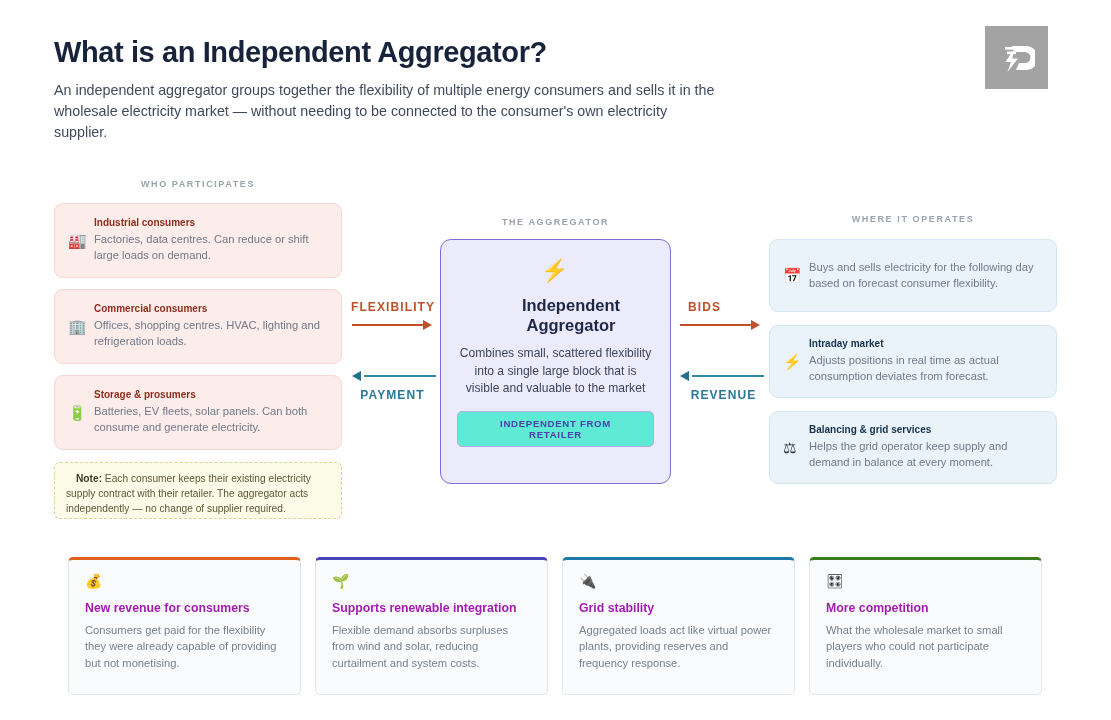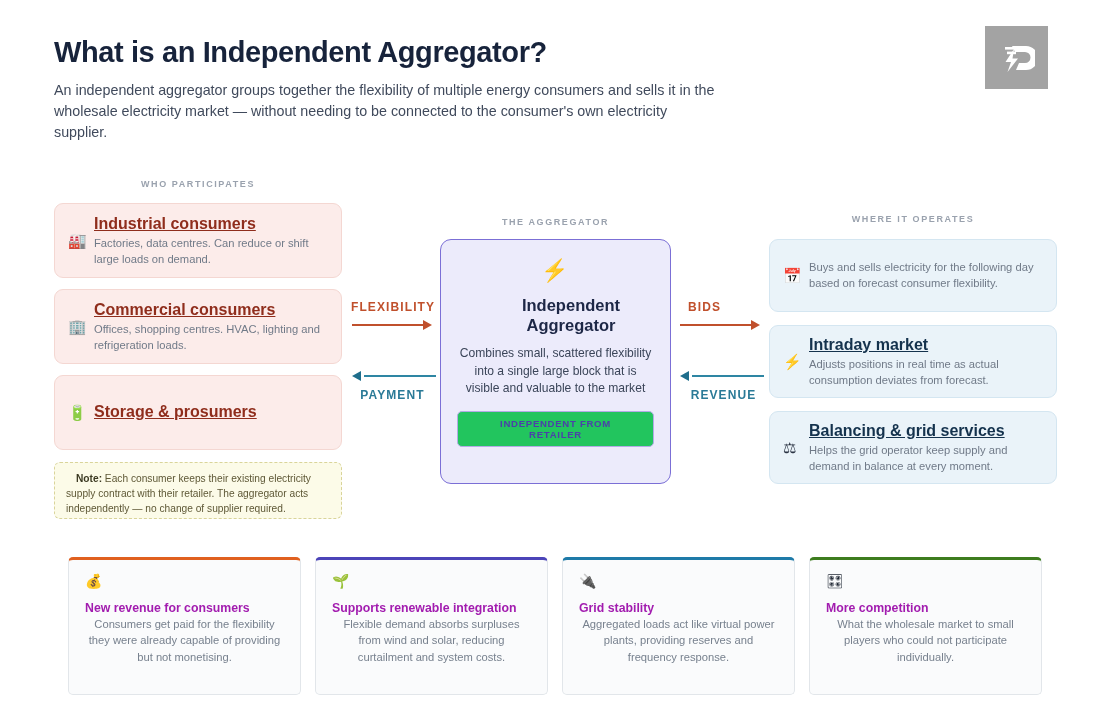--- a/index.html
+++ b/index.html
@@ -79,25 +79,24 @@
   .side-card .ic {
     flex: 0 0 auto;
     width: 26px;
     font-size: 15px;
     line-height: 1;
     text-align: left;
     color: #2c3545;
   }
   .side-card .body { flex: 1 1 auto; }
   .side-card .ttl {
-    font-size: 16px;
+    font-size: 10px;
     font-weight: bold;
     line-height: 1.25;
     margin-bottom: 2px;
-    text-decoration: underline;
   }
   .side-card .desc {
     font-size: 11.2px;
     line-height: 1.42;
     color: #707a88;
   }
 
   .left-card  { background: #fcecea; border: 1px solid #f4d7d2; width: 288px; left: 54px; }
   .left-card .ttl { color: #8f2d1c; }
 
@@ -154,21 +153,21 @@
   .center-desc {
     margin-top: 10px;
     font-size: 12.1px;
     line-height: 1.45;
     color: #3b4559;
   }
   .center-badge {
     display: inline-block;
     margin-top: 13px;
     padding: 6px 26px;
-    background: #22c55e;
+    background: #5eead4;
     border: 1px solid #b3abe6;
     border-radius: 5px;
     font-size: 9.6px;
     font-weight: bold;
     letter-spacing: 0.7px;
     color: #4b41a8;
   }
   .arrow-label {
     position: absolute;
     font-size: 12px;
@@ -228,24 +227,24 @@
   }
   .b-icon { font-size: 14px; line-height: 1; color: #1f2733; }
   .b-title {
     margin-top: 13px;
     font-size: 12.3px;
     font-weight: bold;
     color: #a21caf;
     line-height: 1.24;
   }
   .b-desc {
+    margin-top: 6px;
     font-size: 11.2px;
     line-height: 1.45;
     color: #77818e;
-    text-align: center;
   }
 </style>
 </head>
 <body>
 
 <div class="page">
 
   <div class="header">
     <div class="title">What is an Independent Aggregator?</div>
     <div class="subtitle">An independent aggregator groups together the flexibility of multiple energy consumers and sells it in the wholesale electricity market — without needing to be connected to the consumer's own electricity supplier.</div>
@@ -277,20 +276,21 @@
     <div class="body">
       <div class="ttl">Commercial consumers</div>
       <div class="desc">Offices, shopping centres. HVAC, lighting and refrigeration loads.</div>
     </div>
   </div>
 
   <div class="side-card left-card" id="lc2">
     <div class="ic">🔋</div>
     <div class="body">
       <div class="ttl">Storage &amp; prosumers</div>
+      <div class="desc">Batteries, EV fleets, solar panels. Can both consume and generate electricity.</div>
     </div>
   </div>
 
   <div class="note">
     <b>Note:</b><span> Each consumer keeps their existing electricity supply contract with their retailer. The aggregator acts independently — no change of supplier required.</span>
   </div>
 
   <div class="center-box">
     <div class="center-bolt">⚡</div>
     <div class="center-title">Independent Aggregator</div>

